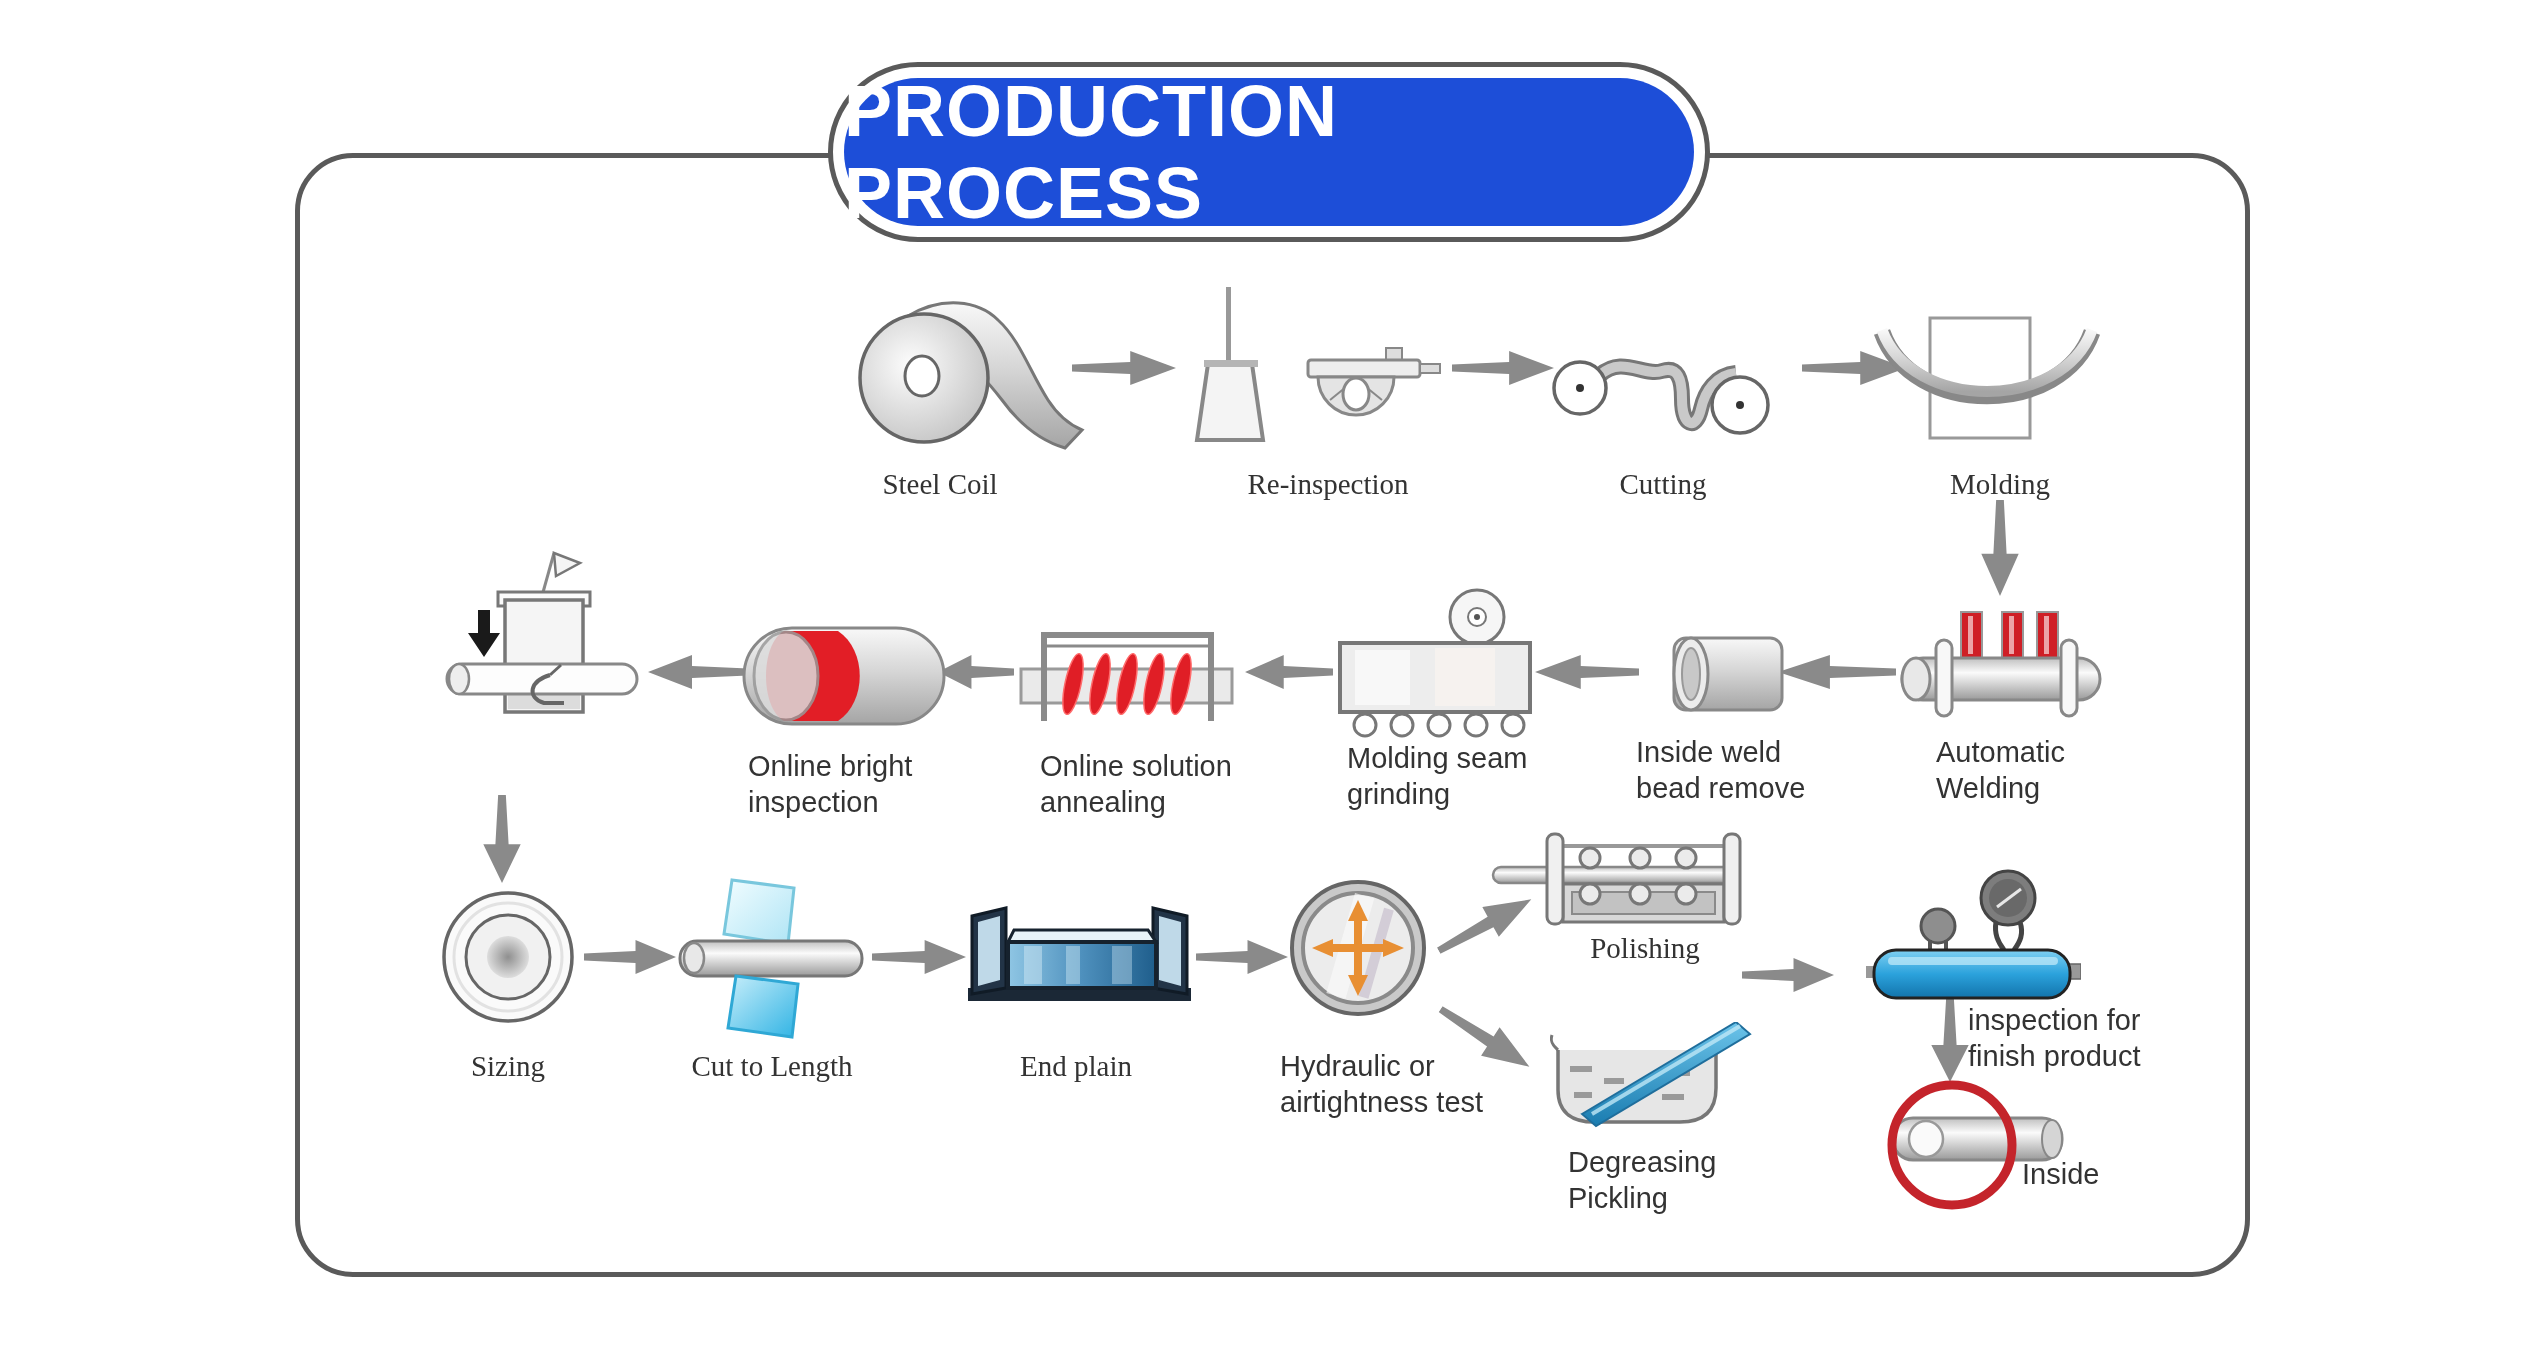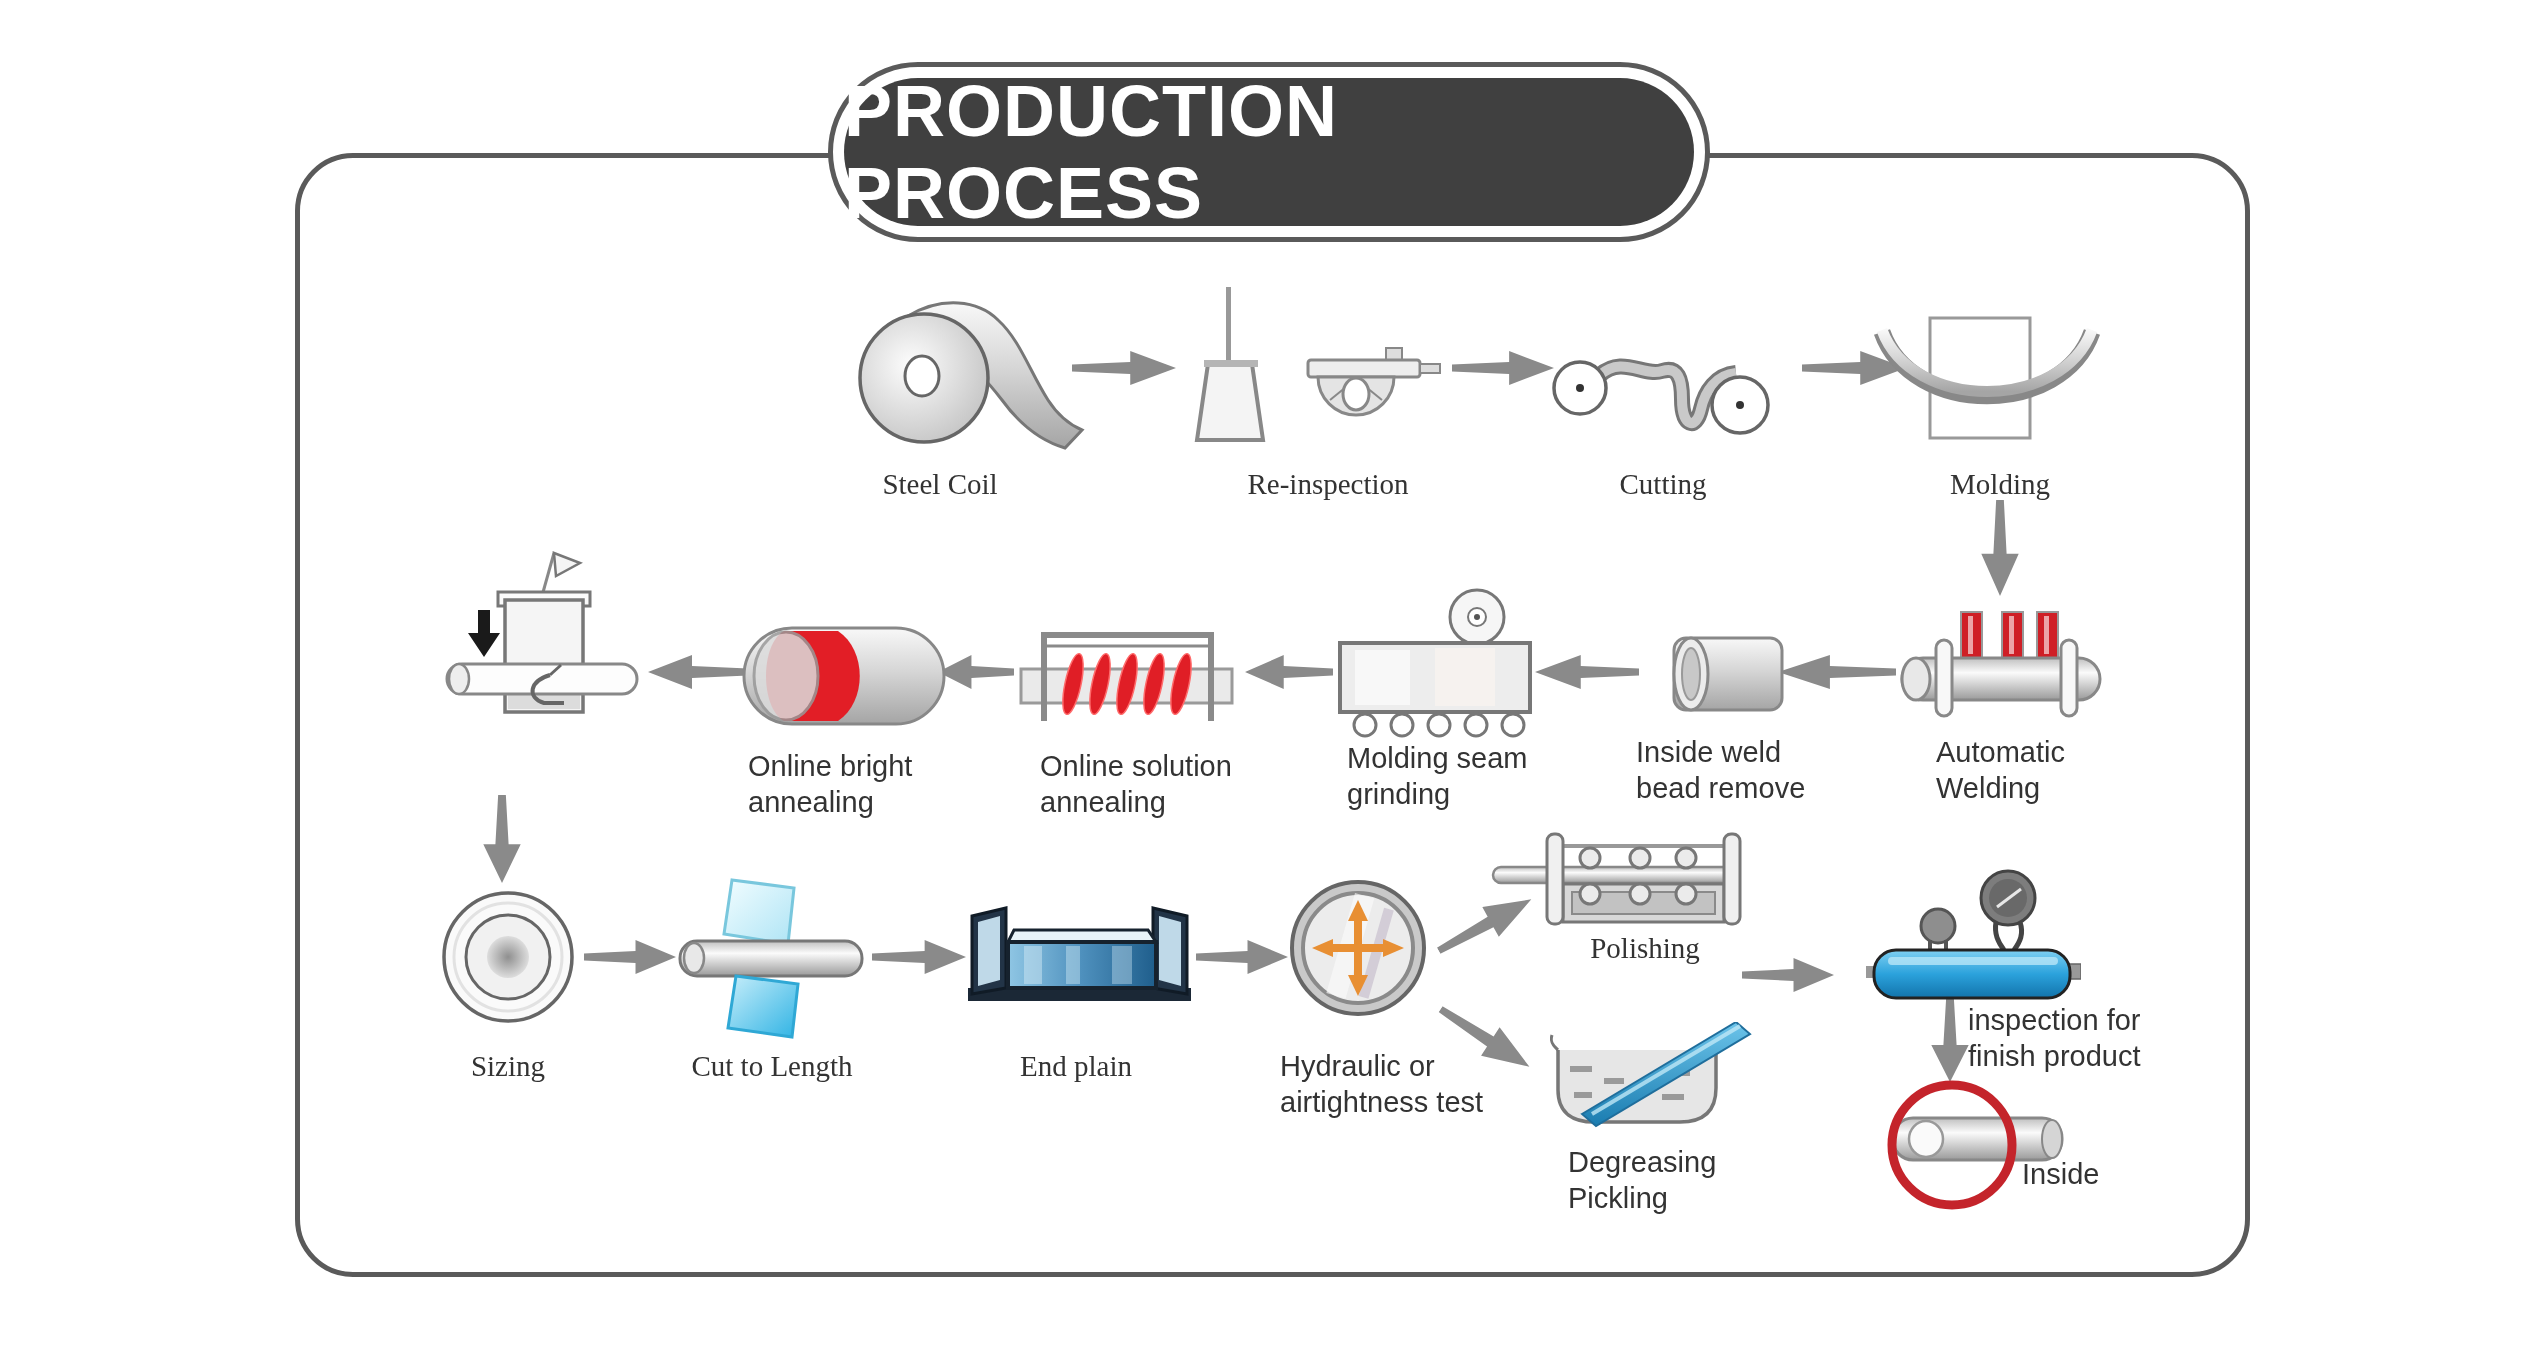--- a/index.html
+++ b/index.html
@@ -1,20 +1,20 @@
 <!DOCTYPE html>
 <html><head>
 <meta charset="utf-8">
 <style>
   html,body{margin:0;padding:0;background:#fff;}
   body{width:2536px;height:1358px;position:relative;font-family:"Liberation Sans",sans-serif;overflow:hidden;}
   #canvas{position:absolute;inset:0;}
   #frame{position:absolute;left:295px;top:153px;width:1945px;height:1114px;border:5px solid #5a5a5a;border-radius:58px;background:#fff;}
   #pill-outer{position:absolute;left:828px;top:62px;width:882px;height:180px;border:5px solid #5a5a5a;border-radius:95px;background:#fff;display:flex;align-items:center;justify-content:center;padding:0;box-sizing:border-box;z-index:5;}
-  #pill-inner{width:calc(100% - 22px);height:calc(100% - 22px);background:#404040;border-radius:82px;display:flex;align-items:center;justify-content:center;}
+  #pill-inner{width:calc(100% - 22px);height:calc(100% - 22px);background:#1d4ed8;border-radius:82px;display:flex;align-items:center;justify-content:center;}
   #pill-inner .t{color:#fff;font-weight:bold;font-size:72px;letter-spacing:1px;}
   .icon{position:absolute;z-index:2;}
   .lbl{position:absolute;font-size:29px;line-height:36px;color:#333;white-space:pre-line;z-index:3;}
   .lbl.center{transform:translateX(-50%);text-align:center;font-family:Liberation Serif, serif;}
   .arrow{position:absolute;z-index:1;}
 </style>
 </head>
 <body>
 
 <div id="canvas">
@@ -324,21 +324,21 @@
 
   <div class="lbl" style="left:1936px;top:734px">Automatic
 Welding</div>
   <div class="lbl" style="left:1636px;top:734px">Inside weld
 bead remove</div>
   <div class="lbl" style="left:1347px;top:740px">Molding seam
 grinding</div>
   <div class="lbl" style="left:1040px;top:748px">Online solution
 annealing</div>
   <div class="lbl" style="left:748px;top:748px">Online bright
-annealing</div>
+inspection</div>
 
   <div class="lbl center" style="left:508px;top:1048px">Sizing</div>
   <div class="lbl center" style="left:772px;top:1048px">Cut to Length</div>
   <div class="lbl center" style="left:1076px;top:1048px">End plain</div>
   <div class="lbl" style="left:1280px;top:1048px">Hydraulic or
 airtightness test</div>
   <div class="lbl center" style="left:1645px;top:930px">Polishing</div>
   <div class="lbl" style="left:1568px;top:1144px">Degreasing
 Pickling</div>
   <div class="lbl" style="left:1968px;top:1002px">inspection for

